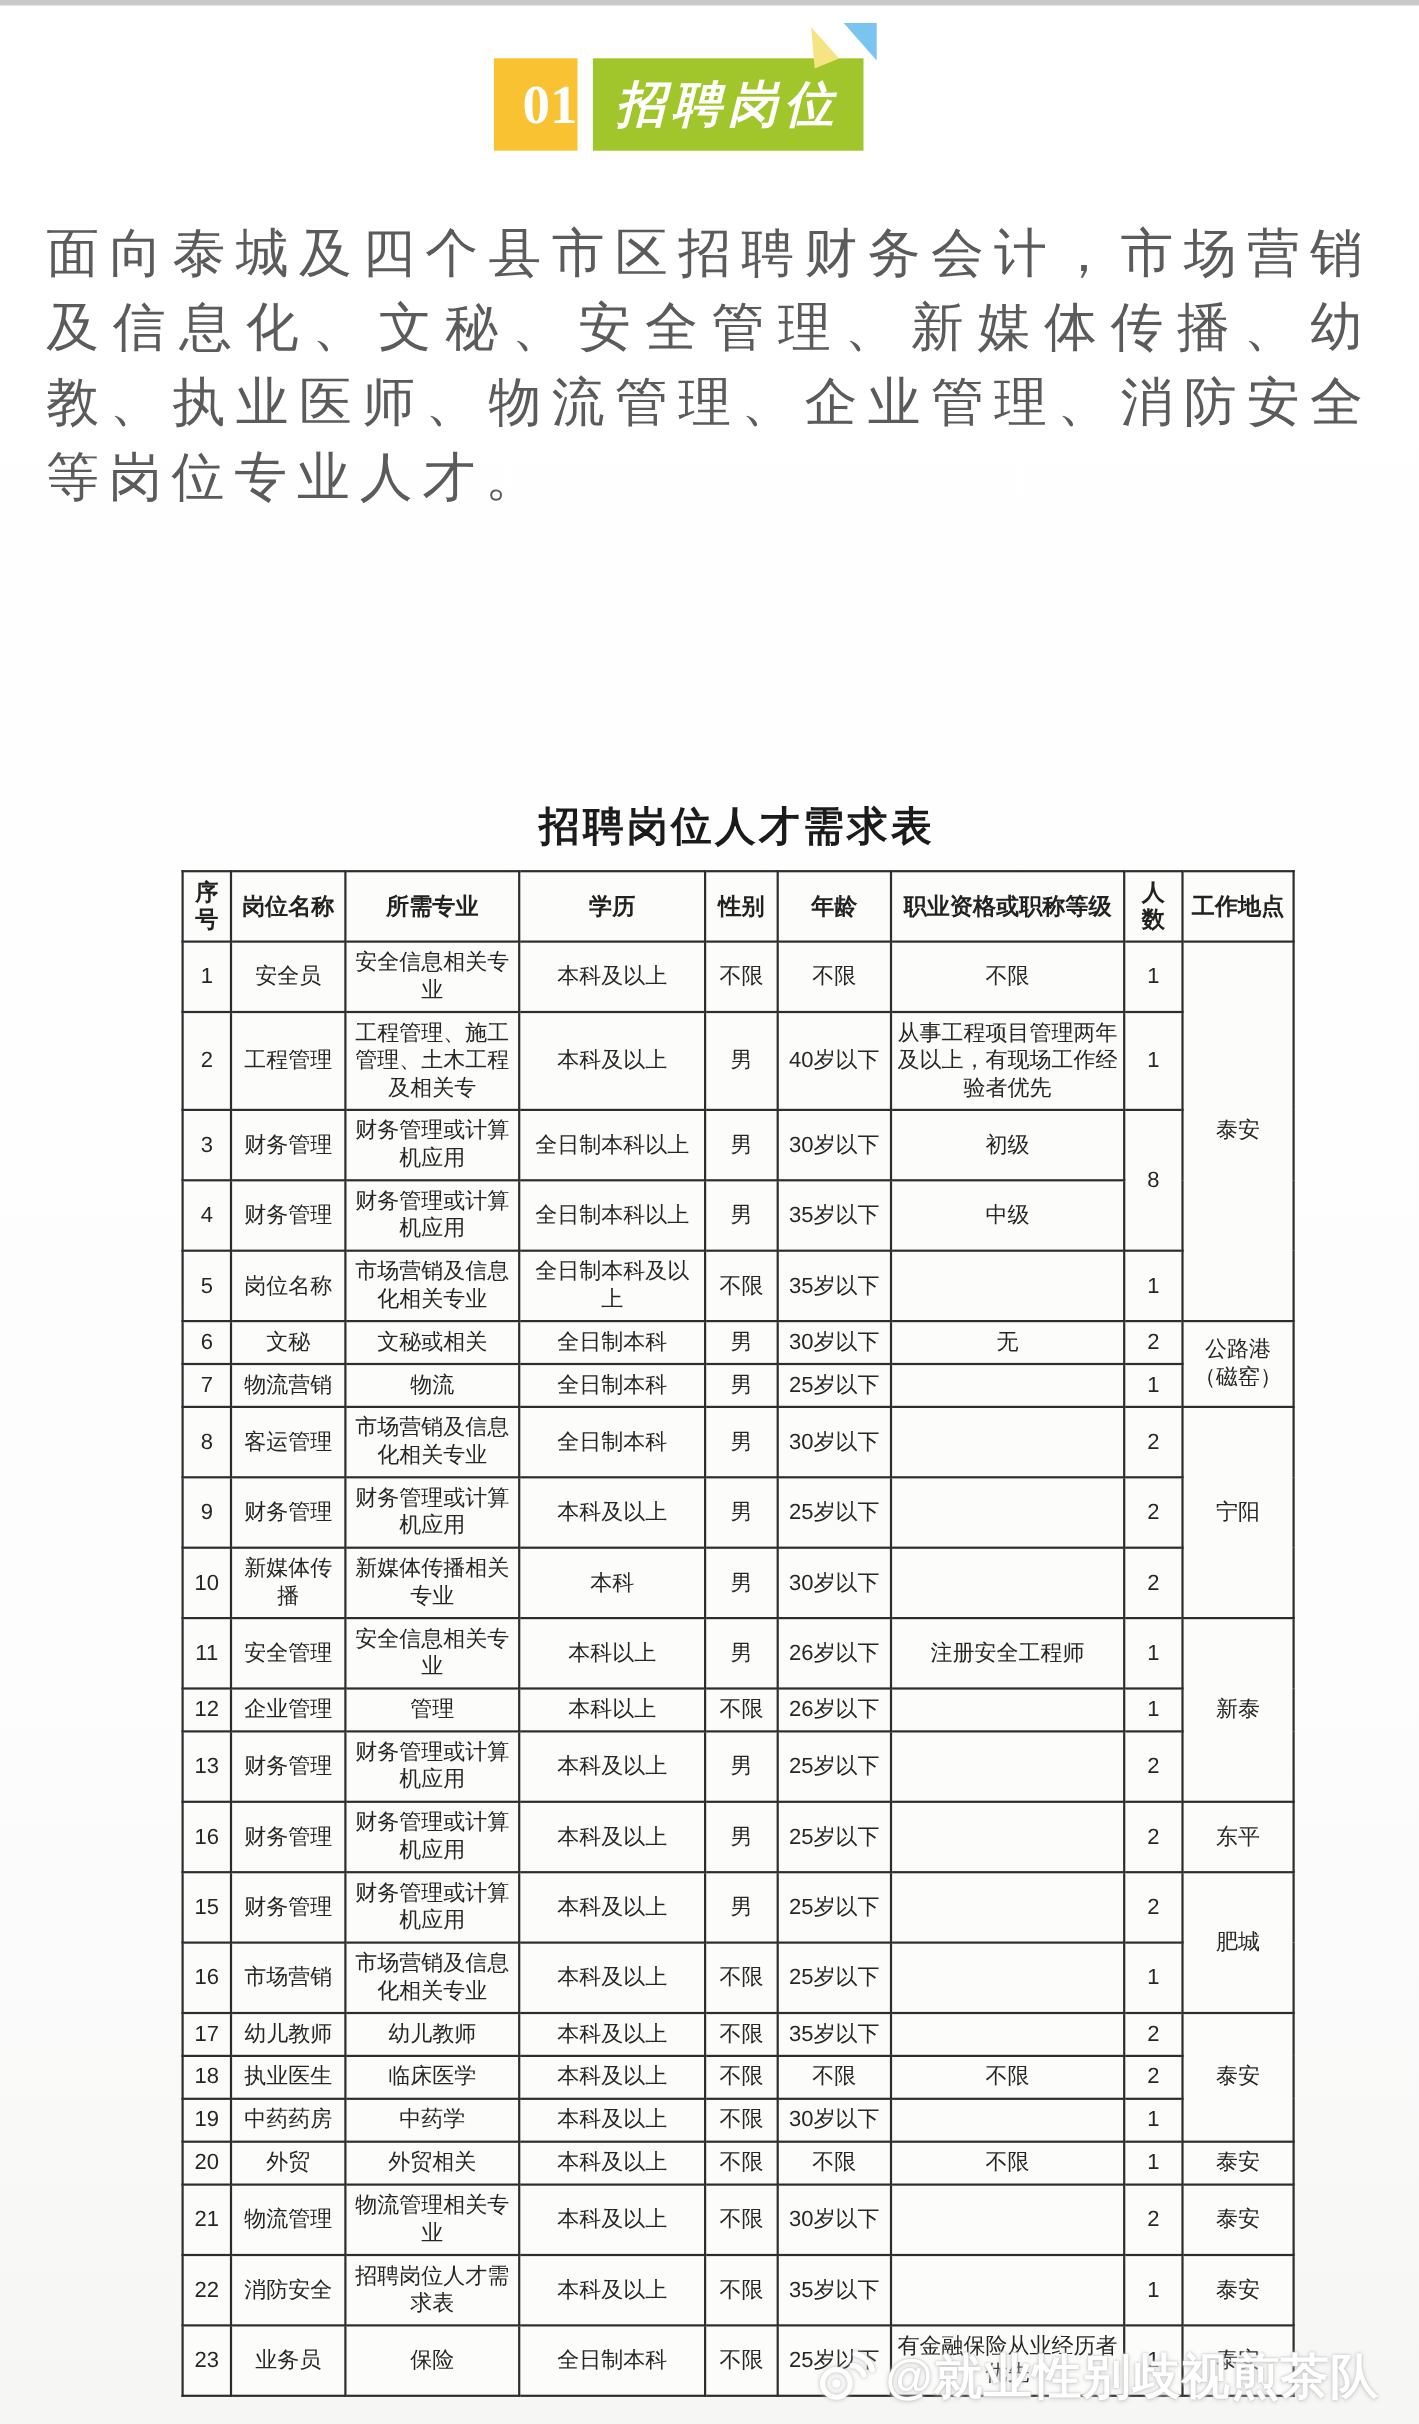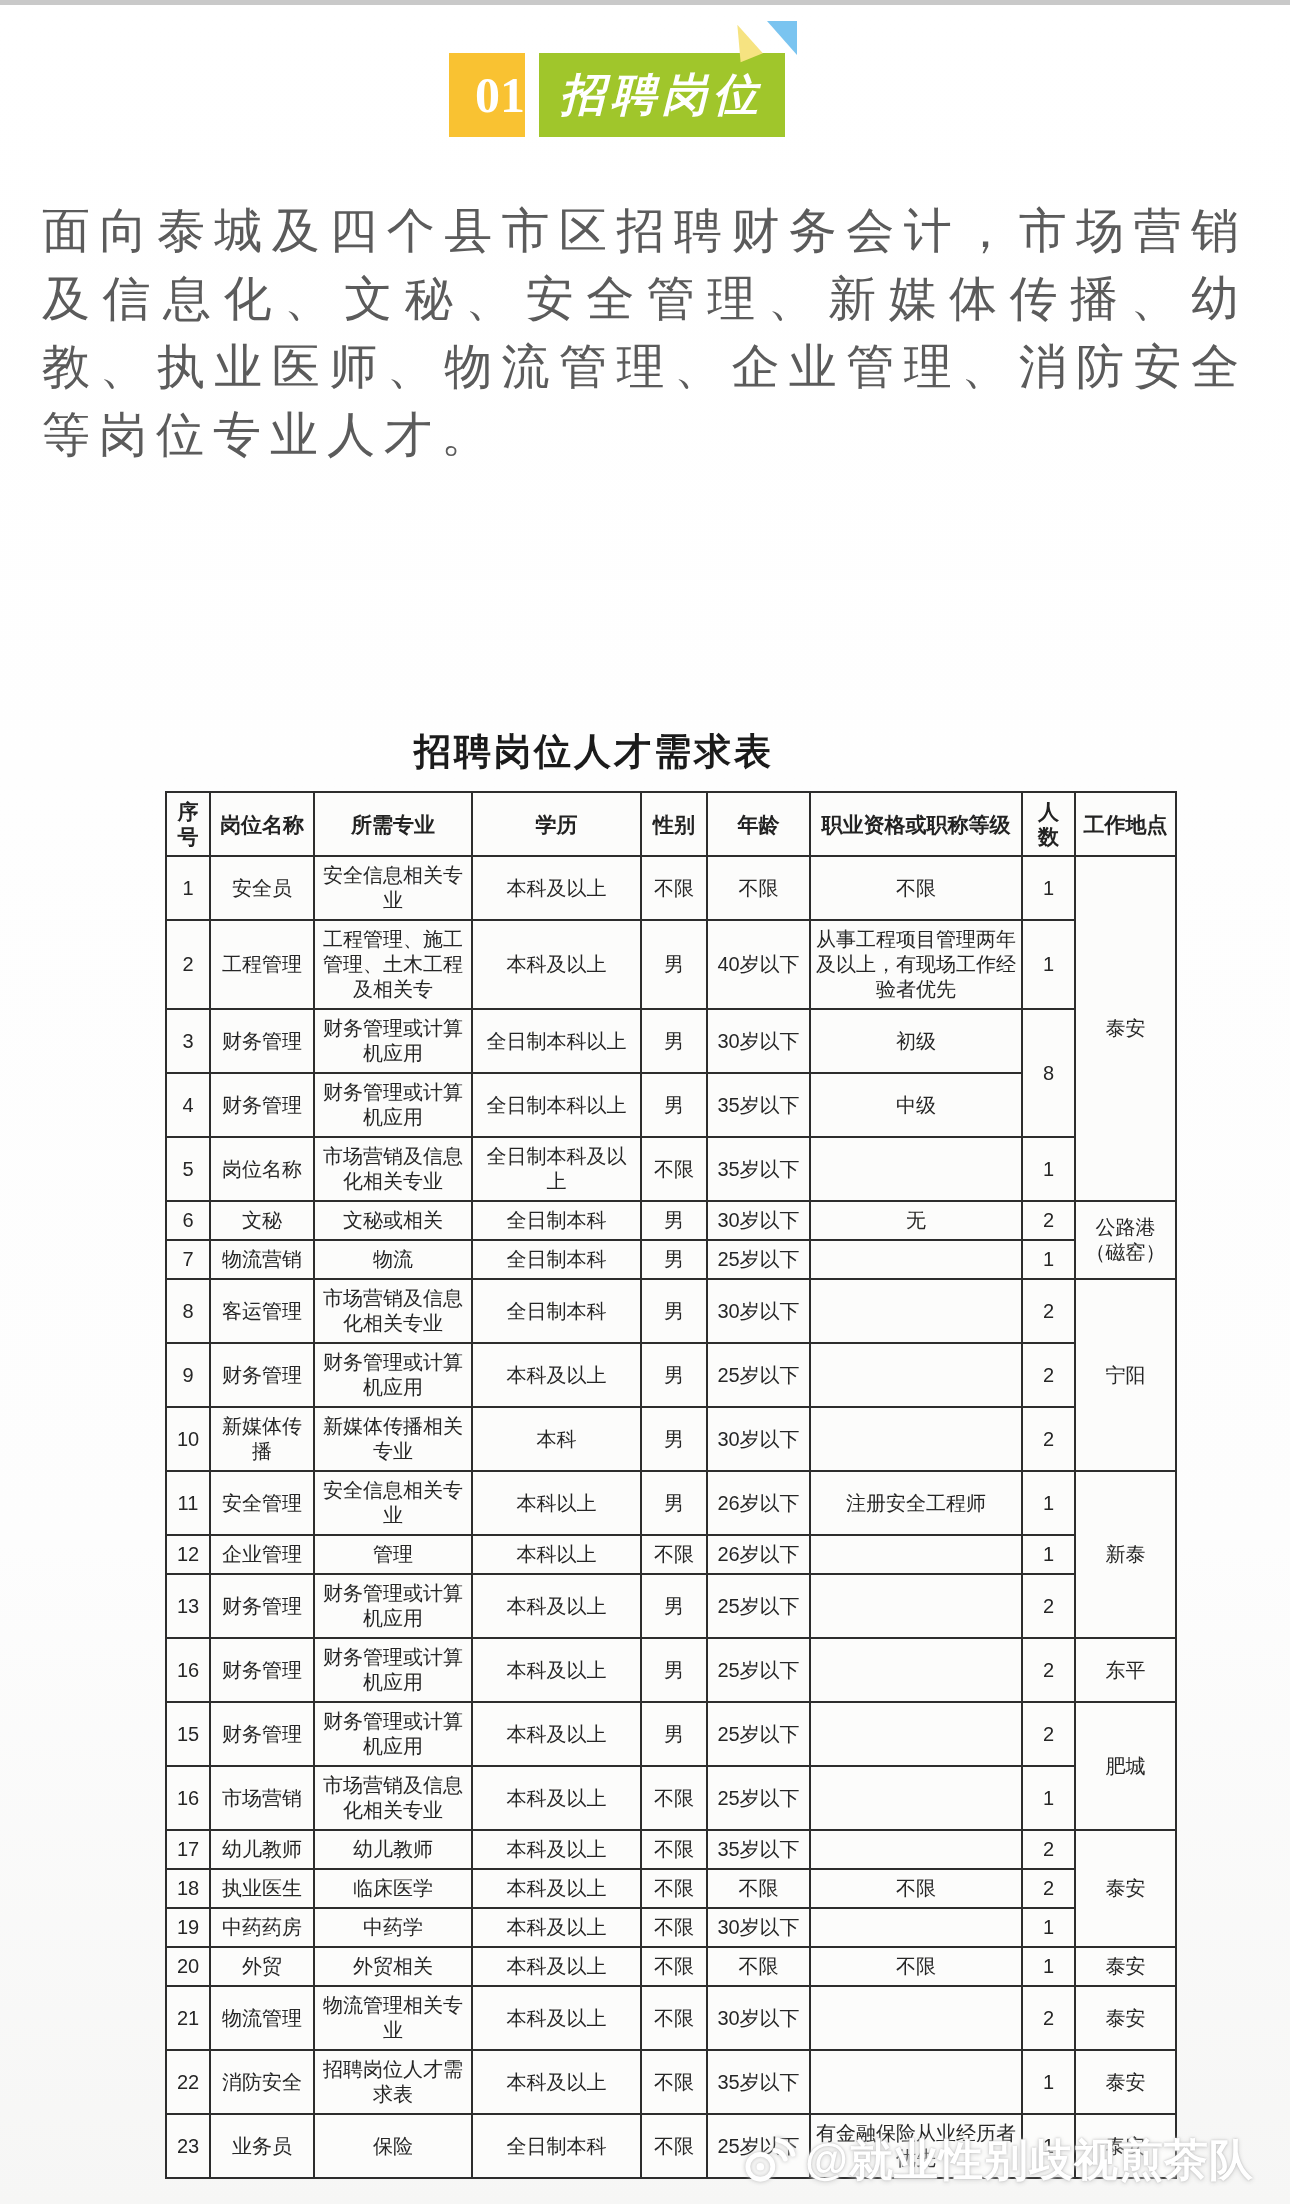--- a/index.html
+++ b/index.html
@@ -33,21 +33,21 @@
     border-left:30px solid transparent; border-top:34px solid #7AC4F0;
   }
 
   
   .intro {
     margin:60px 42px 0 42px; font-size:48px; line-height:68px;
     letter-spacing:9px; color:#5b5b5b; text-align:justify;
   }
 
   
-  .table-section { width:858px; margin:258px 0 0 165px; }
+  .table-section { width:1010px; margin:258px 0 0 165px; }
   .table-title {
     text-align:center; font-family:"Liberation Serif", serif;
     font-size:37px; font-weight:700; letter-spacing:3px; color:#1b1b1b;
     margin-bottom:14px;
   }
   table.req { border-collapse:collapse; table-layout:fixed; width:1010px; background:#fcfcfb; }
   table.req th, table.req td {
     border:2px solid #2d2d2d; text-align:center; vertical-align:middle;
     padding:6px 5px; overflow:hidden;
   }

